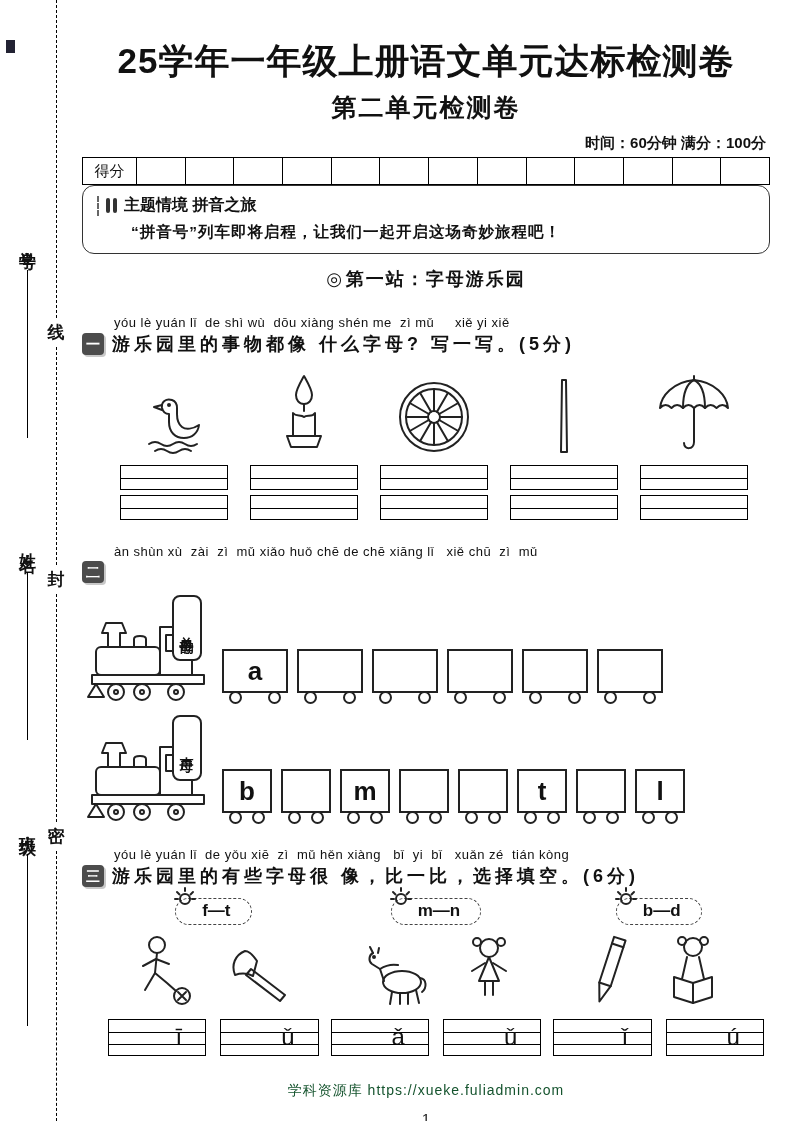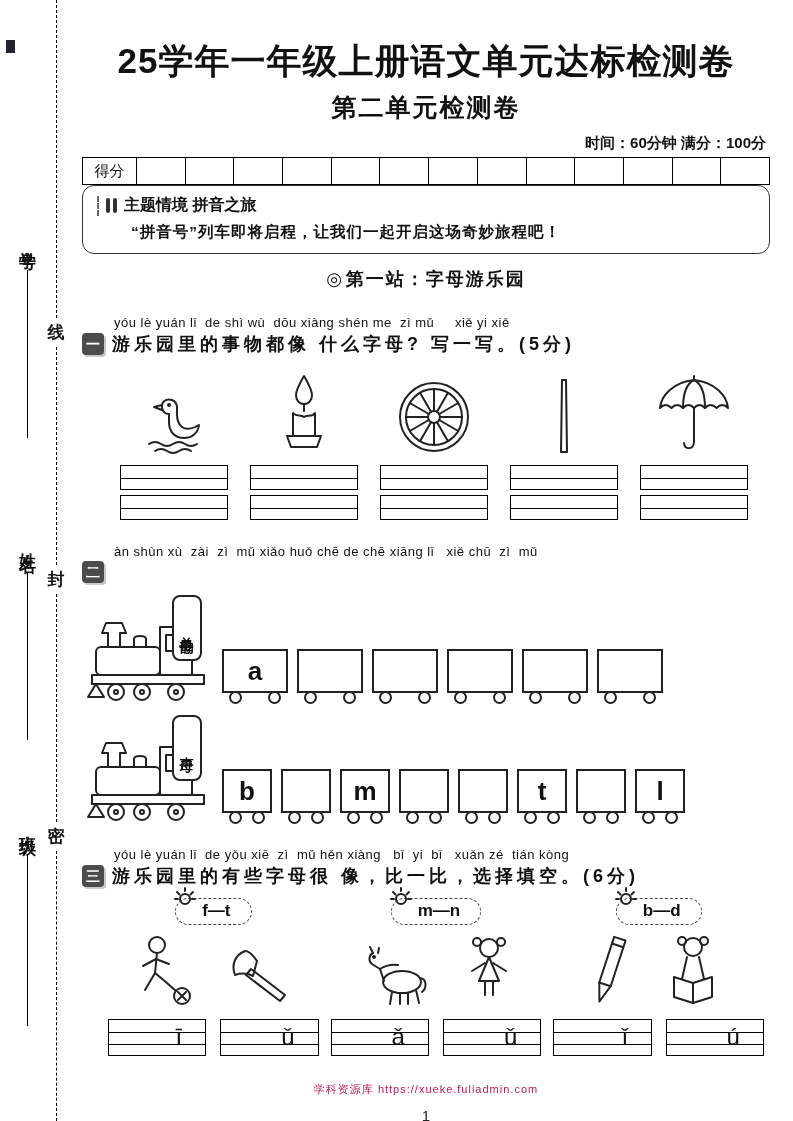--- a/index.html
+++ b/index.html
@@ -76,21 +76,21 @@
   .pair-bubble { position:relative; border:1.6px dashed #444; border-radius:16px; padding:2px 20px 3px 26px; font-size:17px; font-weight:bold; }
   .pair-sun { position:absolute; left:-2px; top:-12px; }
   .q3-imgs { display:flex; gap:34px; align-items:flex-end; height:80px; margin-top:6px; }
   .q3-grids { display:flex; gap:14px; width:100%; margin-top:8px; }
   .pgrid { flex:1; position:relative; height:37px; border:1px solid #000; background:#fff; }
   .pgrid::before, .pgrid::after { content:""; position:absolute; left:0; right:0; height:1px; background:#000; }
   .pgrid::before { top:12px; } .pgrid::after { top:24px; }
   .pgrid .pletter { position:absolute; right:24%; top:50%; transform:translateY(-54%); font-size:24px; }
 
   
-  .footer { margin-top:26px; text-align:center; font-size:11px; color:#be185d; letter-spacing:1px; }
+  .footer { margin-top:26px; text-align:center; font-size:14px; color:#14532d; letter-spacing:1px; }
   .page-num { margin-top:10px; text-align:center; font-size:15px; color:#222; }
 </style>
 </head>
 <body>
 
 <div class="page">
 
   <div class="print-mark"></div>
 
   <div class="seal">

